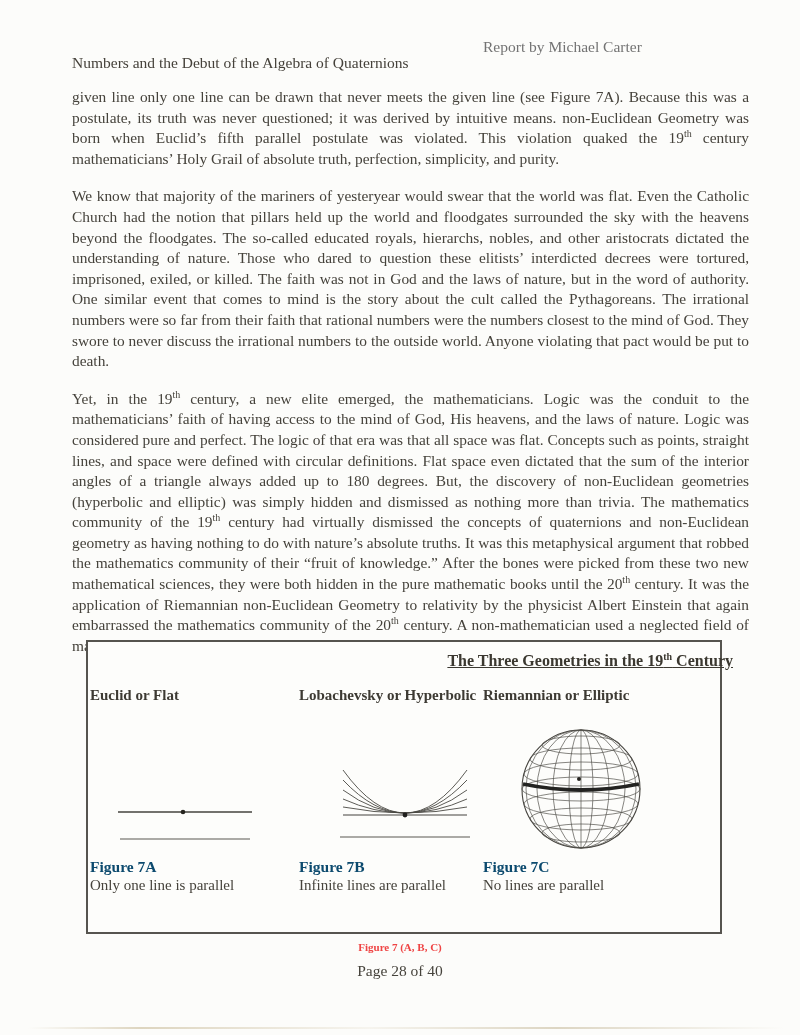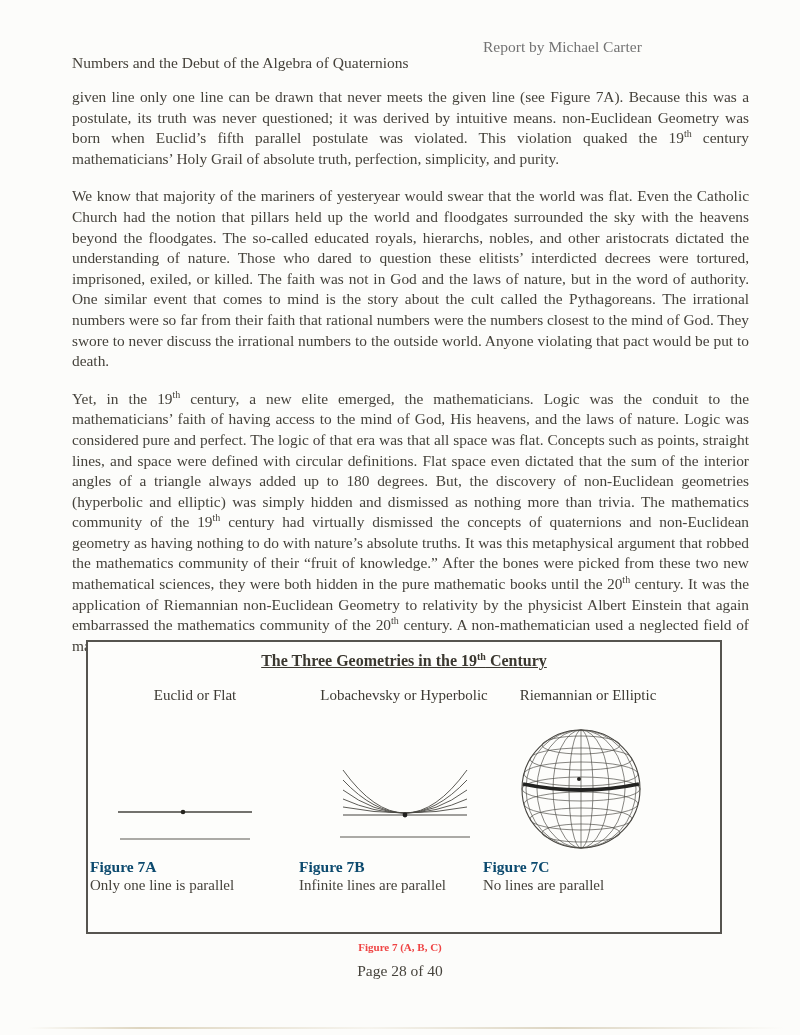--- a/index.html
+++ b/index.html
@@ -12,26 +12,26 @@
     overflow:hidden;
   }
   .header-title{position:absolute;left:72px;top:38px;font-size:15.5px;white-space:nowrap;color:#45413a;margin-top:16px;}
   .header-byline{position:absolute;left:483px;top:38px;font-size:15.5px;white-space:nowrap;color:#737373;}
 
   .body-text{position:absolute;left:72px;top:87px;width:677px;font-size:15.4px;line-height:20.6px;text-align:justify;color:#45423b;}
   .body-text p{margin:0 0 17px 0;}
   sup{font-size:10px;line-height:0;vertical-align:super;}
 
   .figure-box{position:absolute;left:86px;top:640px;width:632px;height:290px;border:2px solid #56544f;background:#fdfdfb;}
-  .fig-title{position:absolute;top:10px;left:0;width:100%;text-align:center;font-weight:bold;font-size:16px;text-decoration:underline;color:#3b3830;}
+  .fig-title{position:absolute;top:10px;left:13px;width:100%;text-align:right;font-weight:bold;font-size:16px;text-decoration:underline;color:#3b3830;}
   .fig-col{position:absolute;top:44px;width:210px;}
   .col-1{left:2px;}
   .col-2{left:211px;}
   .col-3{left:395px;}
-  .fig-heading{text-align:center;font-weight:normal;font-size:15px;line-height:19px;color:#3d3a33;}
+  .fig-heading{text-align:left;font-weight:bold;font-size:15px;line-height:19px;color:#3d3a33;}
   .fig-diagram{display:block;margin-top:7px;height:145px;width:210px;}
   .fig-label{text-align:left;font-weight:bold;font-size:15.5px;line-height:19px;color:#0c4a6e;}
   .fig-caption{text-align:left;font-size:15px;line-height:19px;color:#46433c;}
 
   .footer-caption{position:absolute;top:941px;left:0;width:100%;text-align:center;font-weight:bold;font-size:11px;color:#ef4444;}
   .footer-page{position:absolute;top:962px;left:0;width:100%;text-align:center;font-size:15.5px;color:#46433c;}
 
   .scan-line{position:absolute;top:1027px;left:28px;width:756px;height:2px;
     background:linear-gradient(90deg,rgba(212,200,172,0),rgba(205,192,160,.65) 15%,rgba(212,200,172,.15) 45%,rgba(200,188,158,.6) 70%,rgba(212,200,172,0));}
 </style>

